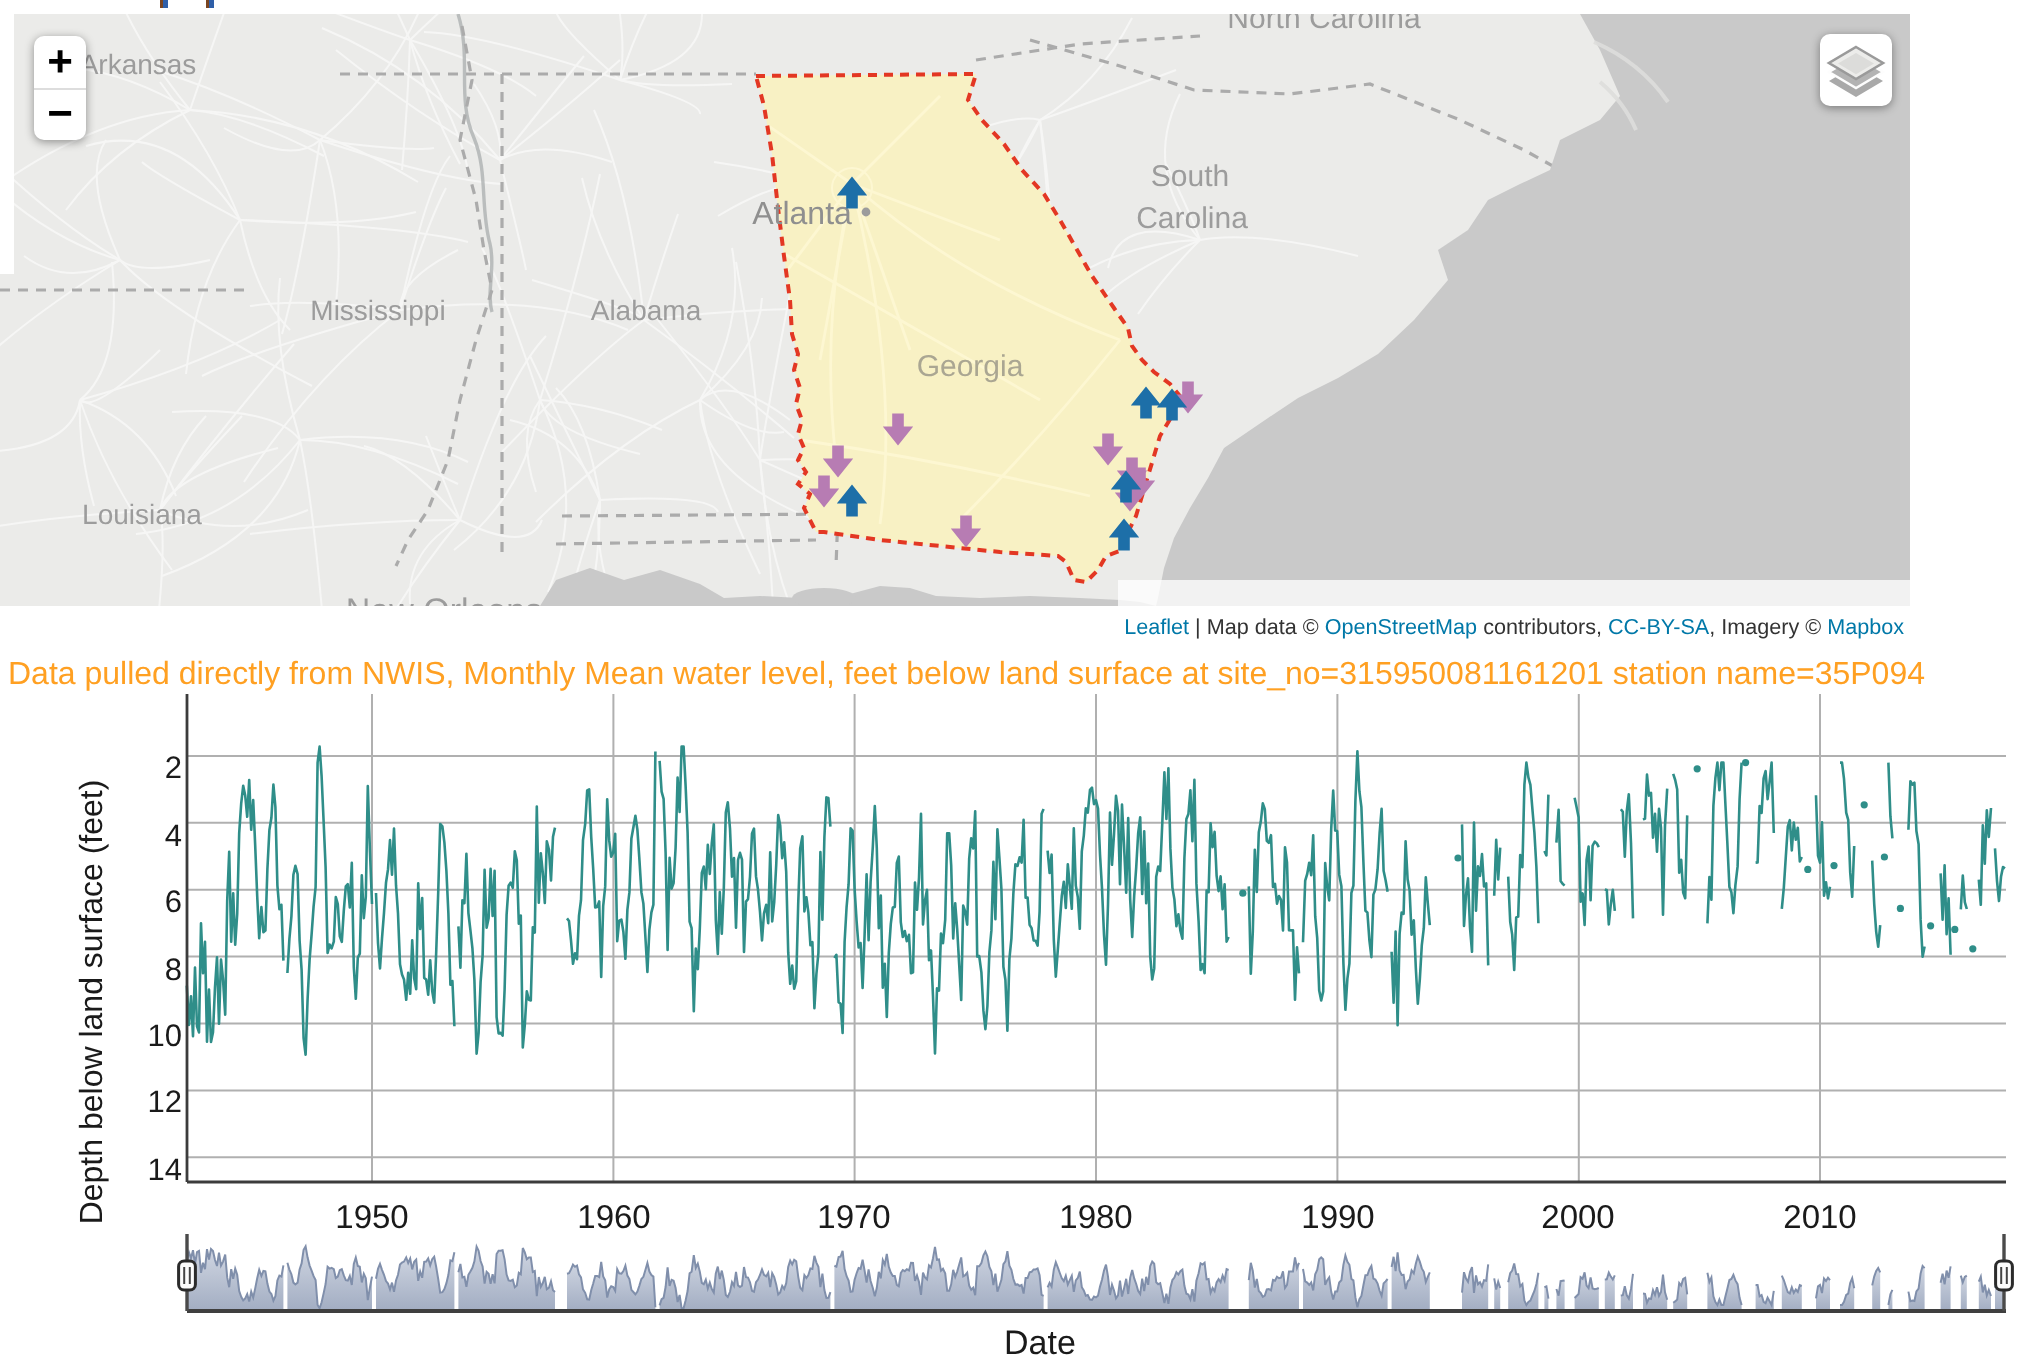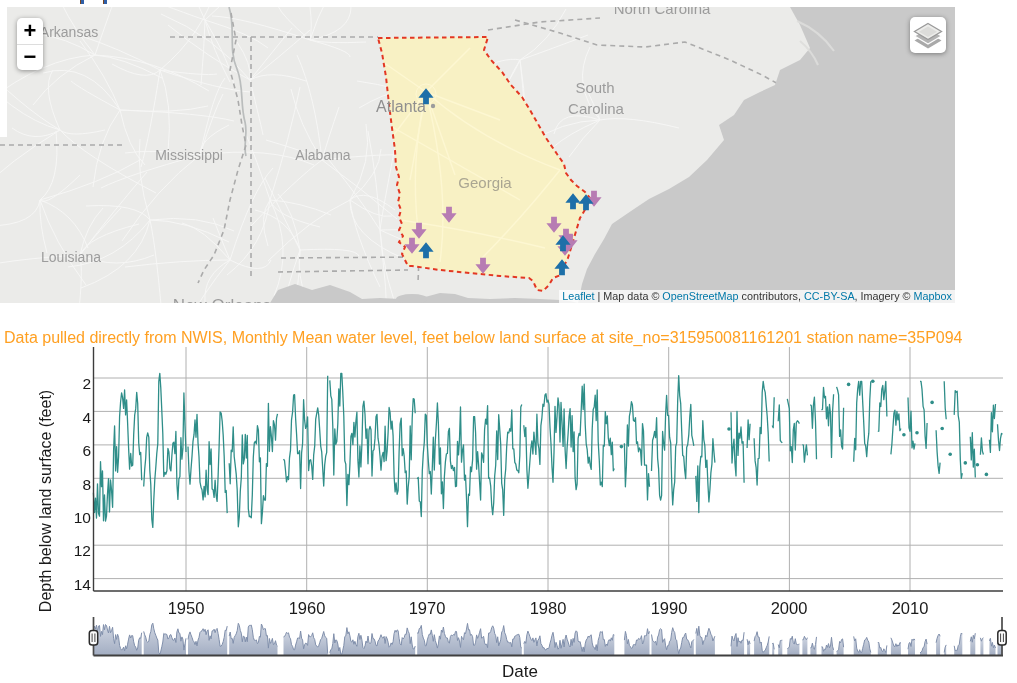--- a/index.html
+++ b/index.html
@@ -5,21 +5,21 @@
 #wrap{position:relative;width:1017px;height:683px;overflow:hidden;}
 #map{position:absolute;left:0;top:7px;}
 #chart{position:absolute;left:0;top:340px;}
 #cap{position:absolute;left:4px;top:329px;font-size:16px;color:#ffa022;white-space:nowrap;}
 .lctl{position:absolute;background:#fff;border-radius:5px;box-shadow:0 1px 5px rgba(0,0,0,0.4);}
 #zoomctl{left:17px;top:18px;width:26px;height:52px;}
 #zoomctl div{width:26px;height:26px;text-align:center;font:bold 22px/26px "Liberation Sans",sans-serif;color:#000;}
 #zoomctl .sep{position:absolute;left:0;top:26px;width:26px;height:0;border-top:1px solid #ddd;}
 #layerctl{left:910px;top:17px;width:36px;height:36px;}
 #attr{position:absolute;right:62px;top:290px;height:13px;background:rgba(255,255,255,0.75);
- font-size:10.8px;color:#333;padding:0 3px;line-height:13px;white-space:nowrap;}
+ font-size:10.8px;color:#333;padding:18px 3px;line-height:13px;white-space:nowrap;}
 #attr a{color:#0078a8;text-decoration:none;}
 .desc{position:absolute;top:0;width:4px;height:4px;}
 </style></head>
 <body>
 <div id="wrap">
 <div class="desc" style="left:80px;background:linear-gradient(90deg,#7a4520 35%,#2f5fa8 35%)"></div>
 <div class="desc" style="left:103px;background:linear-gradient(90deg,#7a4520 35%,#2f5fa8 35%)"></div>
 <svg id="map" width="955" height="296">
 <rect width="955" height="296" fill="#ebebe9"></rect>
 <g fill="none" stroke="#ffffff" stroke-width="1" opacity="0.55">

